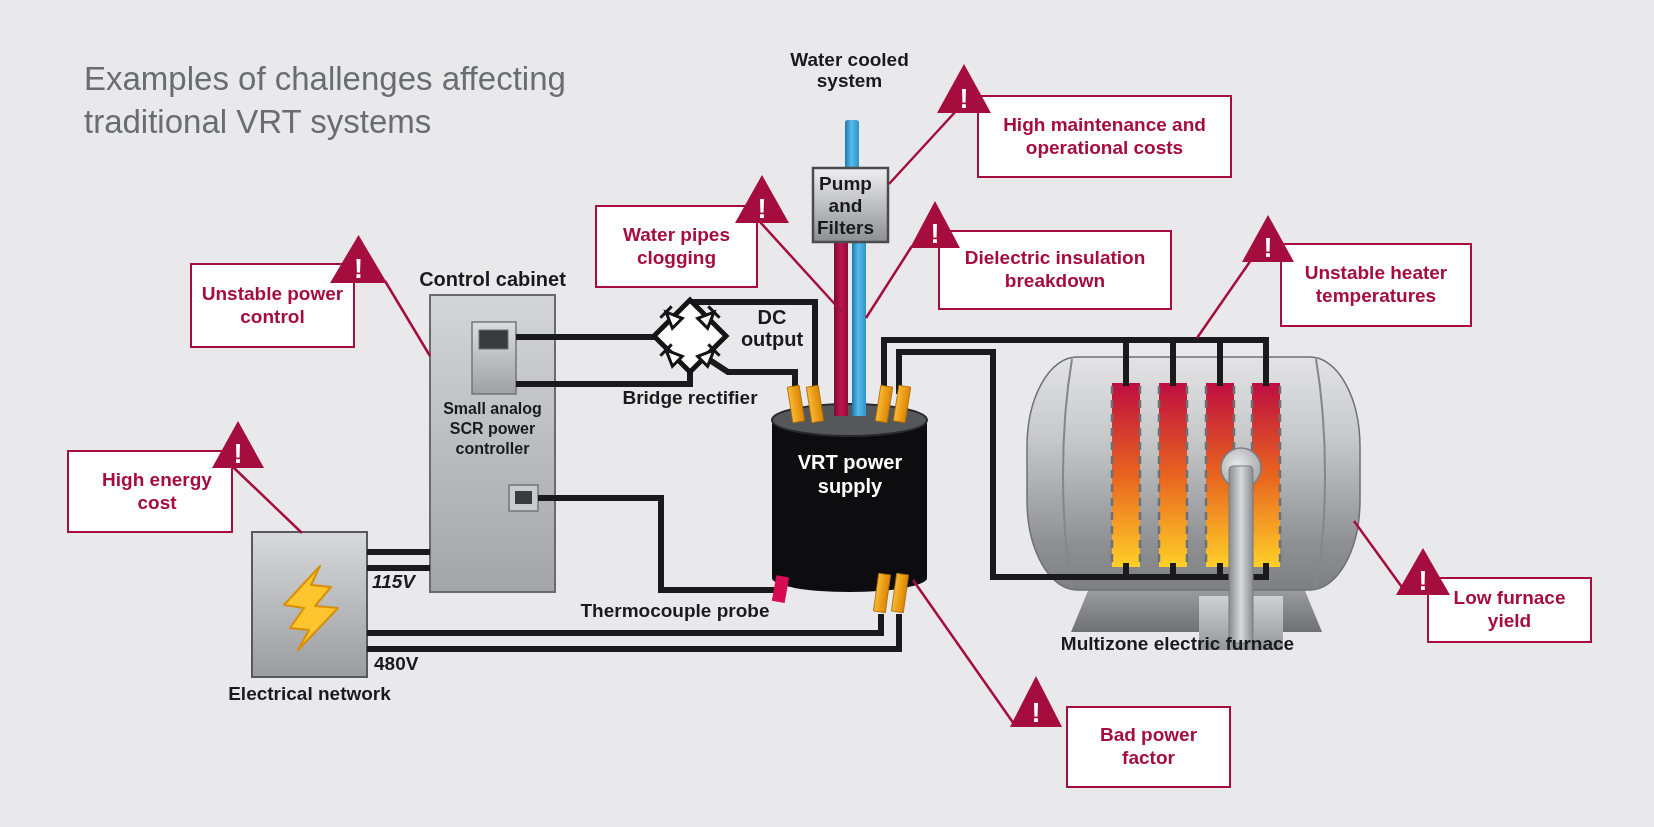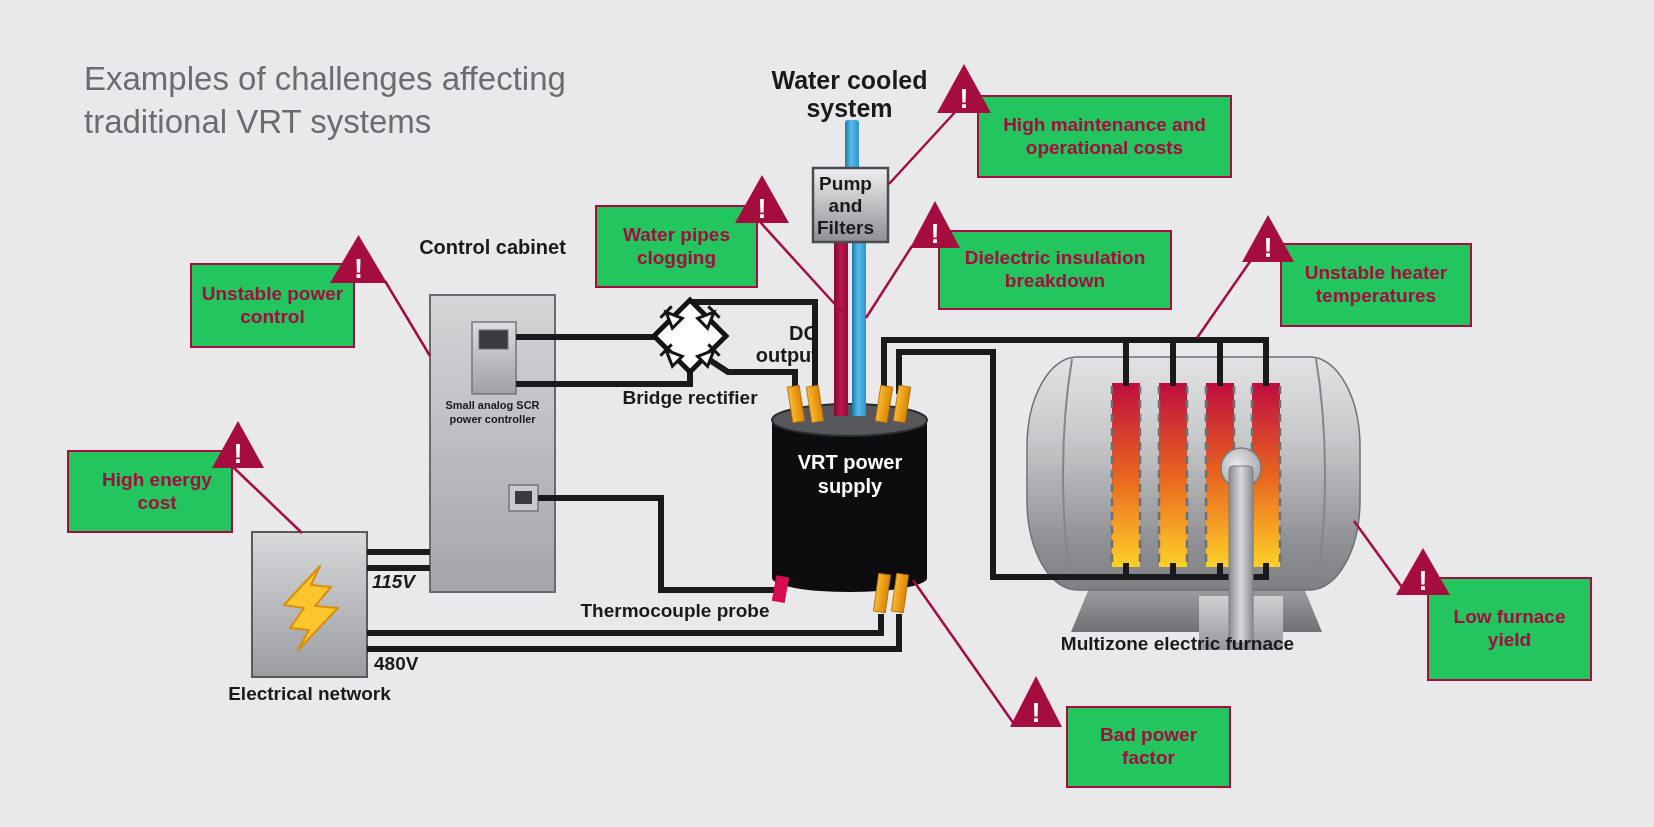--- a/index.html
+++ b/index.html
@@ -6,33 +6,33 @@
   body{
     width:1654px;height:827px;position:relative;overflow:hidden;
     background:#e9e9eb;
     font-family:"Liberation Sans",sans-serif;
   }
   #canvas{position:absolute;left:0;top:0;z-index:1;}
   .lbl{position:absolute;z-index:3;font-weight:bold;color:#1a1a1c;
        text-align:center;line-height:1.12;}
   #title{position:absolute;left:60px;top:58px;width:590px;z-index:3;
          font-size:33px;line-height:1.3;color:#6b6c6f;font-weight:normal;text-align:left;margin-left:24px;}
-  #lbl-water{left:757px;top:66px;width:185px;font-size:25px;}
+  #lbl-water{left:757px;top:49px;width:185px;font-size:19px;}
   #lbl-pump{left:813px;top:173px;width:65px;font-size:19px;line-height:1.15;}
-  #lbl-cabinet{left:395px;top:236px;width:195px;font-size:20px;}
-  #lbl-scr{left:432px;top:399px;width:121px;font-size:11px;line-height:1.25;}
-  #lbl-dc{left:726px;top:322px;width:92px;font-size:20px;text-align:right;}
+  #lbl-cabinet{left:395px;top:268px;width:195px;font-size:20px;}
+  #lbl-scr{left:432px;top:399px;width:121px;font-size:16px;line-height:1.25;}
+  #lbl-dc{left:726px;top:306px;width:92px;font-size:20px;}
   #lbl-rect{left:595px;top:387px;width:190px;font-size:19px;}
   #lbl-vrt{left:779px;top:450px;width:142px;font-size:20px;color:#ffffff;line-height:1.2;}
   #lbl-thermo{left:558px;top:600px;width:234px;font-size:19px;}
   #lbl-115{left:372px;top:571px;width:60px;font-size:19px;text-align:left;font-style:italic;}
   #lbl-480{left:374px;top:653px;width:60px;font-size:19px;text-align:left;}
   #lbl-net{left:217px;top:683px;width:185px;font-size:19px;}
   #lbl-furn{left:1030px;top:633px;width:295px;font-size:19px;}
-  .co{position:absolute;z-index:3;background:#22c55e;border:2.5px solid #a50d3f;
+  .co{position:absolute;z-index:3;background:#ffffff;border:2.5px solid #a50d3f;
       color:#a50d3f;font-weight:bold;font-size:19px;text-align:center;
       display:flex;align-items:center;justify-content:center;line-height:1.2;
       box-sizing:border-box;padding:4px;}
   .tri{position:absolute;z-index:4;
        background:#a50d3f;
        clip-path:polygon(50% 0,100% 100%,0 100%);
        display:flex;align-items:flex-end;justify-content:center;}
   .tri .bang{color:#ffffff;font-weight:bold;font-size:27px;line-height:1.05;}
   
   #co-unstable-power{left:190px;top:263px;width:165px;height:85px;}
@@ -40,21 +40,21 @@
   #co-high-energy{left:67px;top:450px;width:166px;height:83px;padding-left:18px;}
   #tri-high-energy{left:212px;top:421px;width:52px;height:47px;}
   #co-water-pipes{left:595px;top:205px;width:163px;height:83px;}
   #tri-water-pipes{left:735px;top:175px;width:54px;height:48px;}
   #co-high-maintenance{left:977px;top:95px;width:255px;height:83px;}
   #tri-high-maintenance{left:937px;top:64px;width:54px;height:49px;}
   #co-dielectric{left:938px;top:230px;width:234px;height:80px;}
   #tri-dielectric{left:910px;top:201px;width:50px;height:47px;}
   #co-unstable-heater{left:1280px;top:243px;width:192px;height:84px;}
   #tri-unstable-heater{left:1242px;top:215px;width:52px;height:47px;}
-  #co-low-yield{left:1427px;top:577px;width:165px;height:104px;}
+  #co-low-yield{left:1427px;top:577px;width:165px;height:66px;}
   #tri-low-yield{left:1396px;top:548px;width:54px;height:47px;}
   #co-bad-power{left:1038px;top:706px;width:165px;height:82px;margin-left:28px;}
   #tri-bad-power{left:1010px;top:676px;width:52px;height:51px;}
 </style>
 </head>
 <body>
 
 <svg id="canvas" width="1654" height="827" viewBox="0 0 1654 827">
   <defs>
     <linearGradient id="gFurn" x1="0" y1="0" x2="0" y2="1">

